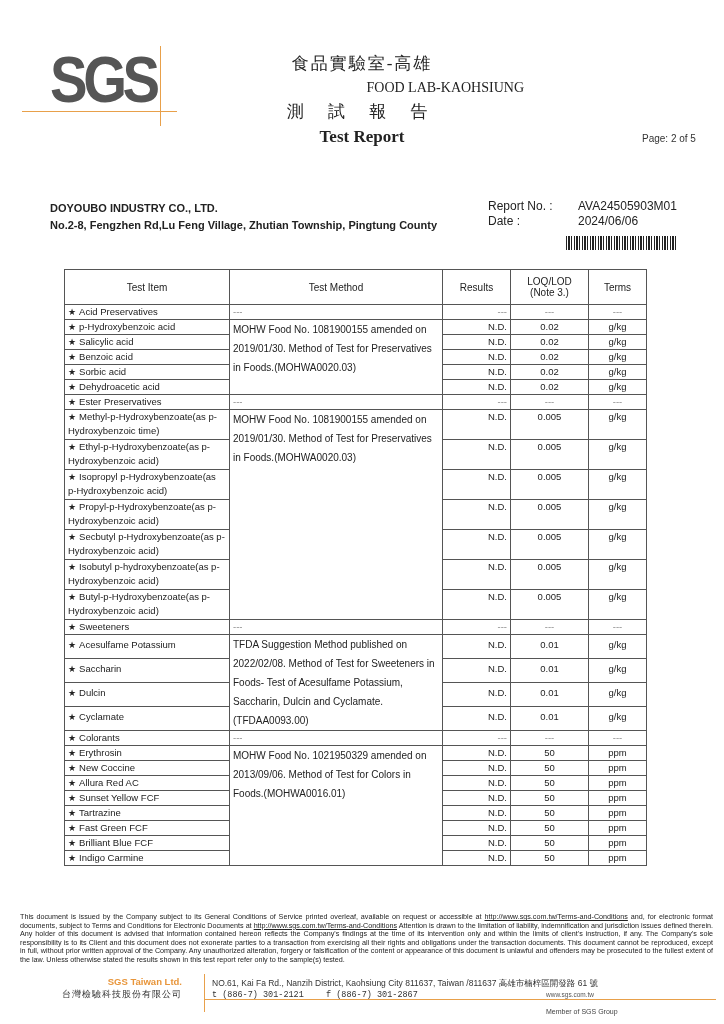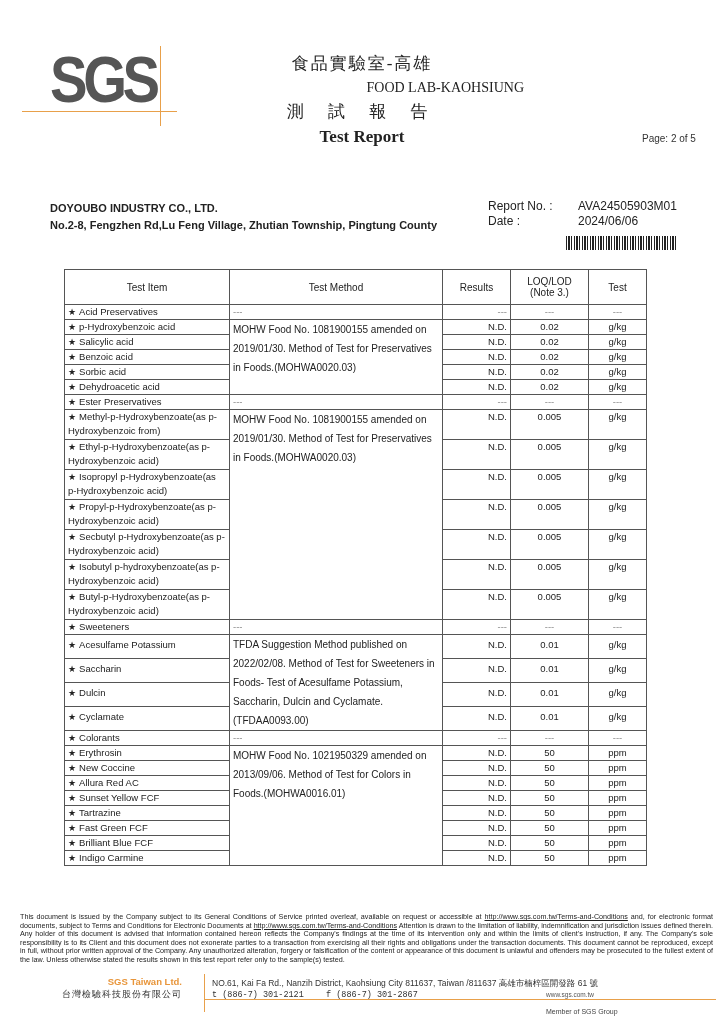--- a/index.html
+++ b/index.html
@@ -98,21 +98,21 @@
   </colgroup>
   <thead>
     <tr>
       <th>Test Item</th>
       <th>Test Method</th>
       <th>Results</th>
       <th>
         <div>LOQ/LOD</div>
         <div>(Note 3.)</div>
       </th>
-      <th>Test</th>
+      <th>Terms</th>
     </tr>
   </thead>
   <tbody id="tbody">
       <tr>
         <td class="item"><span class="star">★</span><span>Acid Preservatives</span></td>
         <td class="dash">---</td>
         <td class="res dash">---</td>
         <td class="loq dash">---</td>
         <td class="unit dash">---</td>
       </tr>
@@ -148,21 +148,21 @@
         <td class="unit">g/kg</td>
       </tr>
       <tr>
         <td class="item"><span class="star">★</span><span>Ester Preservatives</span></td>
         <td class="dash">---</td>
         <td class="res dash">---</td>
         <td class="loq dash">---</td>
         <td class="unit dash">---</td>
       </tr>
       <tr class="tall">
-        <td class="item"><span class="star">★</span><span>Methyl-p-Hydroxybenzoate(as p-Hydroxybenzoic from)</span></td>
+        <td class="item"><span class="star">★</span><span>Methyl-p-Hydroxybenzoate(as p-Hydroxybenzoic time)</span></td>
         <td class="method" rowspan="7">MOHW Food No. 1081900155 amended on 2019/01/30. Method of Test for Preservatives in Foods.(MOHWA0020.03)</td>
         <td class="res">N.D.</td>
         <td class="loq">0.005</td>
         <td class="unit">g/kg</td>
       </tr>
       <tr class="tall">
         <td class="item"><span class="star">★</span><span>Ethyl-p-Hydroxybenzoate(as p-Hydroxybenzoic acid)</span></td>
         <td class="res">N.D.</td>
         <td class="loq">0.005</td>
         <td class="unit">g/kg</td>

